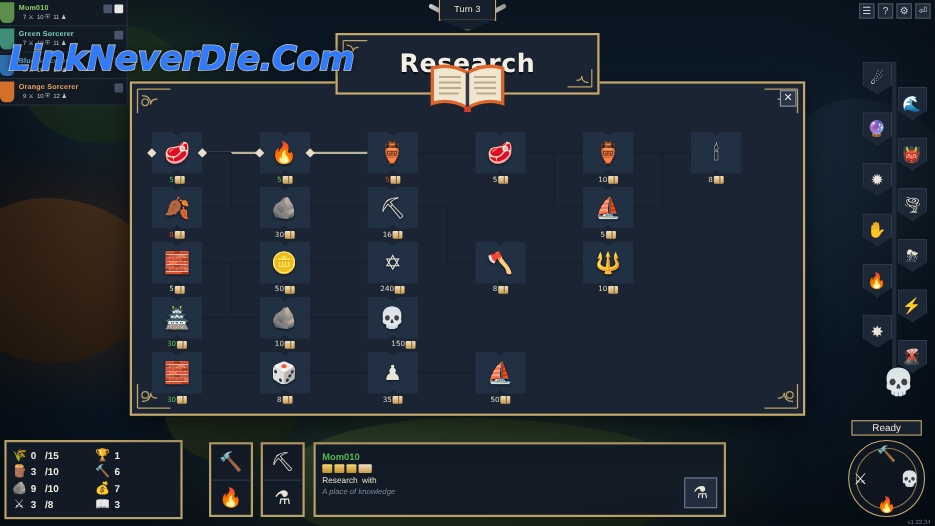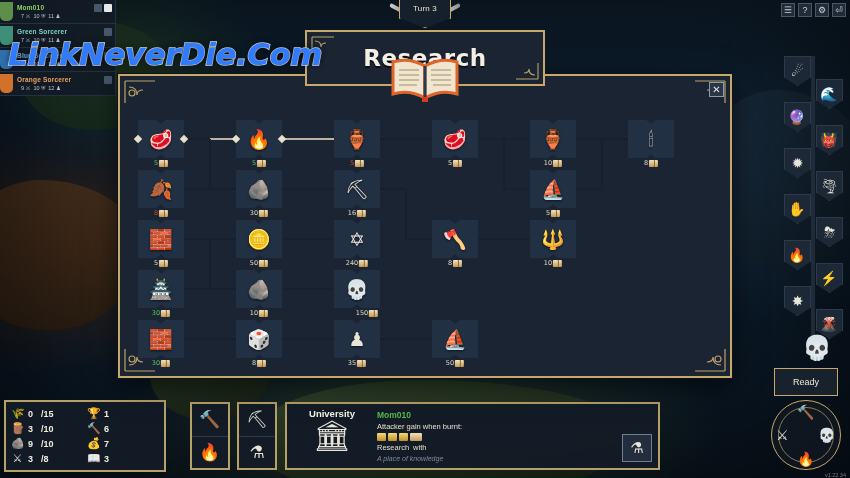--- a/index.html
+++ b/index.html
@@ -204,21 +204,21 @@
   #flavor{ font-size:7px; font-style:italic; color:#7e8a97; line-height:11px; }
   #potionbtn{
     position:absolute; right:6px; bottom:6px; width:30px;height:28px;
     background:#222e3e; border:1px solid #6f7e90;
     display:flex;align-items:center;justify-content:center;font-size:15px;cursor:pointer;
   }
 
   
   #readybox{
     position:absolute; right:12px; bottom:82px; z-index:11;
-    width:64px; height:28px; background:#18222e; border:1.5px solid #c6a96a;
+    width:64px; height:14px; background:#18222e; border:1.5px solid #c6a96a;
     display:flex;align-items:center;justify-content:center;
     font-size:9px;color:#f0e9d9; cursor:pointer;
   }
   #wheel{
     position:absolute; right:5px; bottom:4px; width:78px; height:78px; z-index:11;
   }
   #wheel .ring{
     position:absolute; inset:4px; border-radius:50%;
     border:1.5px solid #c6a96a; background:rgba(16,24,34,.85);
   }
@@ -614,27 +614,22 @@
 <div class="acttile" id="act1">
   <div class="half">🔨</div>
   <div class="half">🔥</div>
 </div>
 <div class="acttile" id="act2">
   <div class="half">⛏</div>
   <div class="half">⚗</div>
 </div>
 
 <div id="infopanel">
-  <div id="bldcol">
-    <div id="bldname">University</div>
-    <div id="bldart">🏛</div>
-  </div>
   <div id="desccol">
     <div id="owner">Mom010</div>
-    <div id="burnlbl">Attacker gain when burnt:</div>
     <div class="coinrow">
       <span class="c"></span>
       <span class="c"></span>
       <span class="c"></span>
       <span class="bk"></span>
     </div>
     <div id="resline">
       <span>Research</span>
       <span class="bk"></span>
       <span>with</span>

